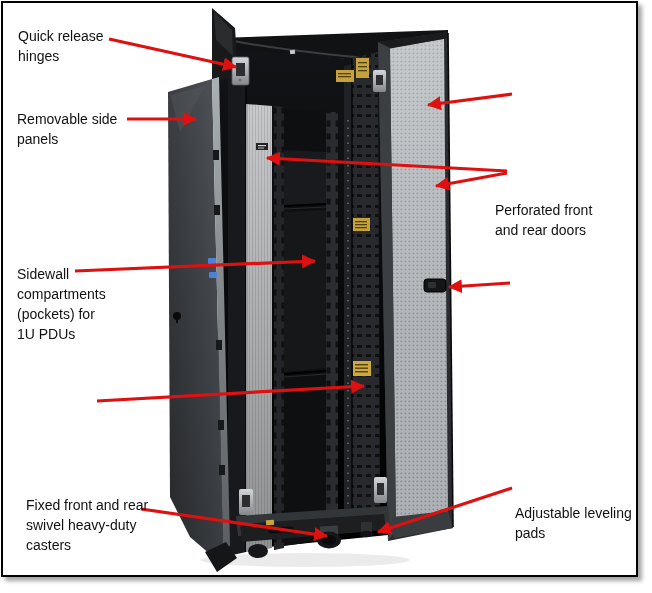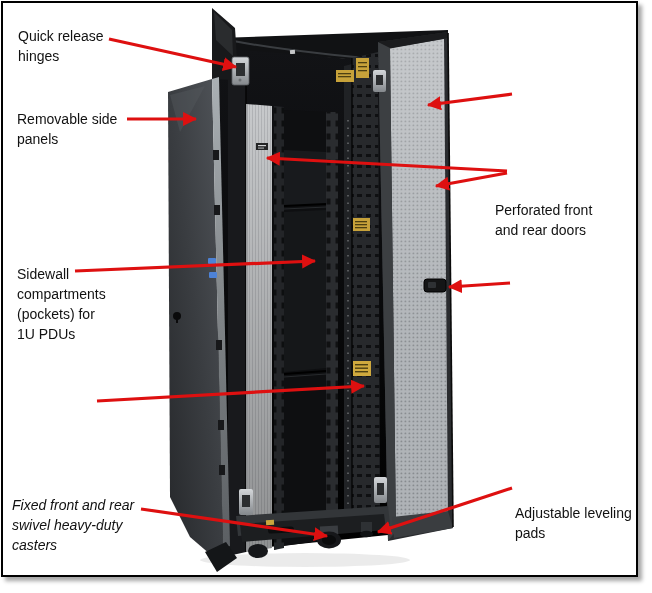--- a/index.html
+++ b/index.html
@@ -14,21 +14,21 @@
   }
   .art{position:absolute;left:0;top:0;pointer-events:none;}
   .lbl{
     position:absolute;font-size:14px;line-height:20px;color:#111;
     white-space:pre-line;letter-spacing:0;
   }
   .lbl-quick    {left:18px; top:26px;  width:120px;}
   .lbl-side     {left:17px; top:109px; width:130px;}
   .lbl-pocket   {left:17px; top:264px; width:130px;}
   .lbl-cable    {left:17px; top:389px; width:155px;}
-  .lbl-caster   {left:12px; top:495px; width:150px;font-style:italic;}
+  .lbl-caster   {left:26px; top:495px; width:150px;}
   .lbl-split    {left:515px;top:84px;  width:125px;}
   .lbl-perf     {left:495px;top:164px; width:125px;margin-top:36px;}
   .lbl-lock     {left:515px;top:267px; width:125px;}
   .lbl-level    {left:515px;top:477px; width:130px;margin-top:26px;}
 </style>
 </head>
 <body>
 
 <div class="canvas">
   <div class="frame"></div>

